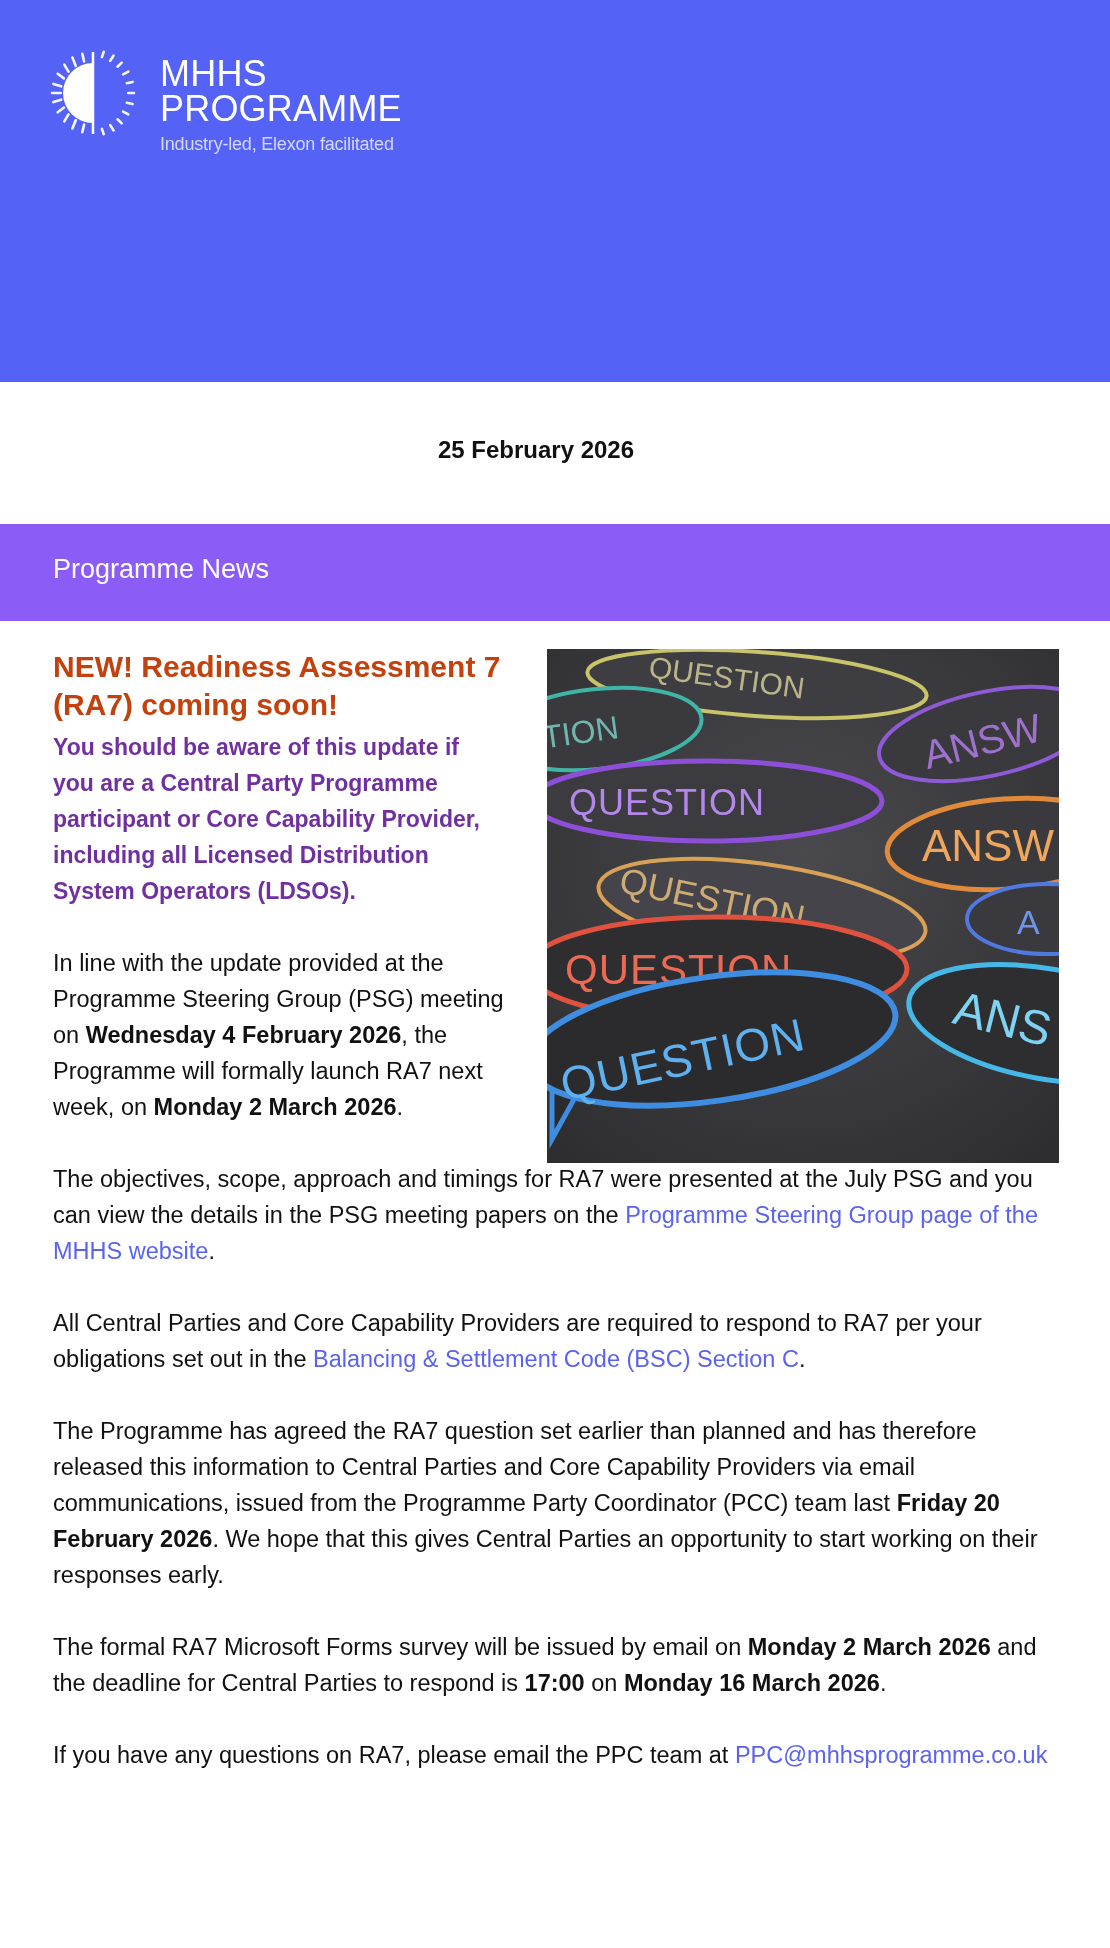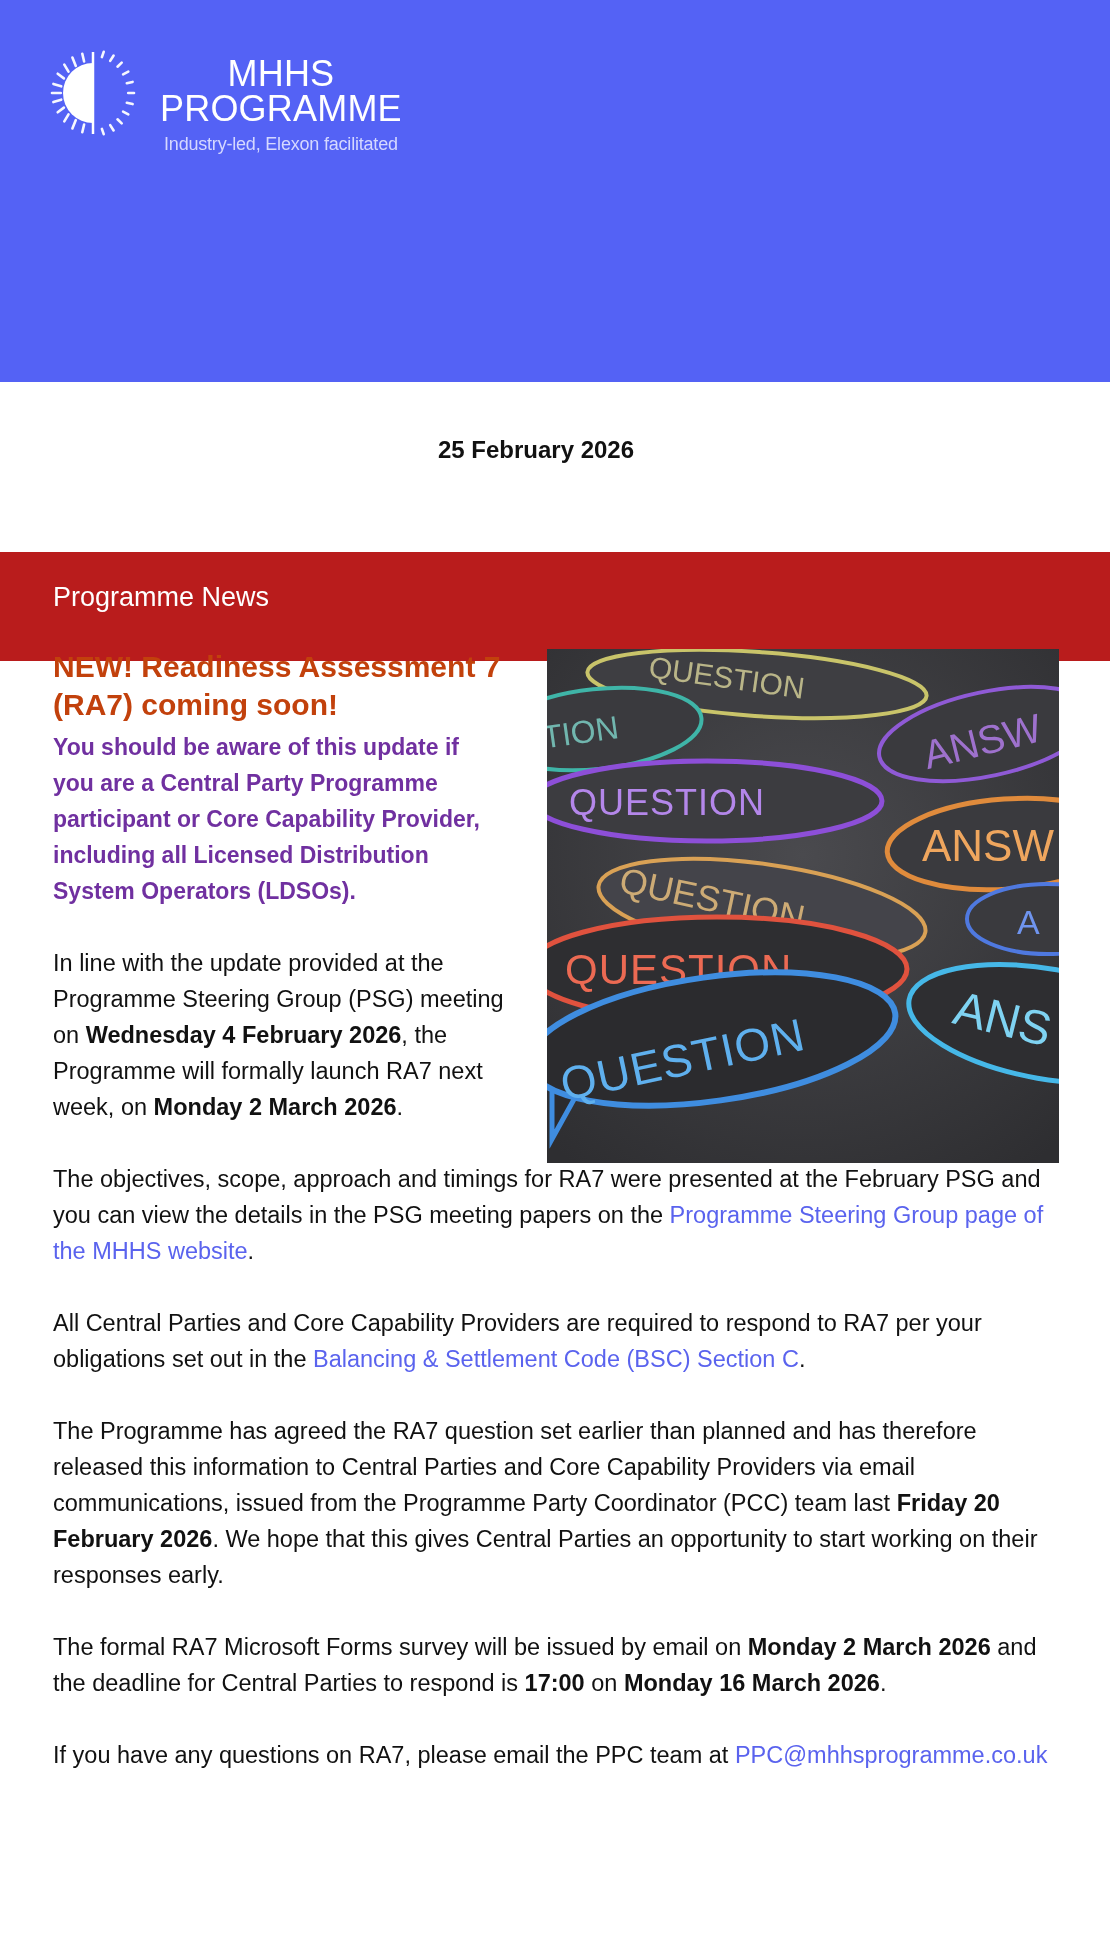--- a/index.html
+++ b/index.html
@@ -1,29 +1,29 @@
 <!DOCTYPE html>
 <html><head>
 <meta charset="utf-8">
 <style>
   * { box-sizing: border-box; margin: 0; padding: 0; }
   html, body { width: 1110px; height: 1948px; overflow: hidden; background: #ffffff; }
   body { font-family: "Liberation Sans", "DejaVu Sans", sans-serif; color: #111111; position: relative; }
 
   .header { position: absolute; left: 0; top: 0; width: 1110px; height: 382px; background: #5462F5; }
   .logo { position: absolute; left: 50px; top: 50px; width: 86px; height: 86px; }
-  .brand { position: absolute; left: 160px; top: 56px; color: #ffffff; text-align: center; }
+  .brand { position: absolute; left: 160px; top: 56px; color: #ffffff; }
   .brand-line { font-size: 36px; line-height: 35px; font-weight: normal; letter-spacing: 0.2px; display: block; }
   .brand-tag { display: block; margin-top: 8px; font-size: 18px; color: #D5D8FF; letter-spacing: -0.2px; }
   .masthead { position: absolute; left: 0; width: 1110px; top: 190px; text-align: center; color: #ffffff;
               font-size: 148px; font-weight: bold; line-height: 170px; letter-spacing: 1px; }
 
   .date { position: absolute; left: 0; width: 1072px; top: 436px; text-align: center; font-size: 24px; font-weight: bold; color: #111; }
 
-  .section-band { position: absolute; left: 0; top: 552px; width: 1110px; height: 109px; background: #b91c1c; }
+  .section-band { position: absolute; left: 0; top: 524px; width: 1110px; height: 97px; background: #8b5cf6; }
   .section-title { position: absolute; left: 53px; top: 29px; font-size: 27px; color: #ffffff; line-height: 32px; }
 
   .content { position: absolute; left: 53px; top: 648px; width: 1010px; }
   .left-col { width: 452px; }
   .headline { color: #c2410c; font-size: 30px; line-height: 37.5px; font-weight: bold; }
   .subhead { color: #7030A0; font-size: 23px; line-height: 36px; font-weight: bold; margin-top: 6px; }
   .para { font-size: 23.5px; line-height: 36px; color: #111; }
   .para b { font-weight: bold; }
   .gap { height: 36px; }
   .link { color: #5A63EE; text-decoration: none; cursor: pointer; }
@@ -121,21 +121,21 @@
 </div>
 
 <div class="content">
   <div class="left-col">
     <h2 class="headline">NEW! Readiness Assessment 7 (RA7) coming soon!</h2>
     <p class="subhead">You should be aware of this update if you are a Central Party Programme participant or Core Capability Provider, including all Licensed Distribution System Operators (LDSOs).</p>
     <div class="gap"></div>
     <p class="para"><span>In line with the update provided at the Programme Steering Group (PSG) meeting on </span><b>Wednesday 4 February 2026</b><span>, the Programme will formally launch RA7 next week, on </span><b>Monday 2 March 2026</b><span>.</span></p>
   </div>
   <div class="gap"></div>
-  <p class="para"><span>The objectives, scope, approach and timings for RA7 were presented at the February PSG and you can view the details in the PSG meeting papers on the </span><a class="link">Programme Steering Group page of the MHHS website</a><span>.</span></p>
+  <p class="para"><span>The objectives, scope, approach and timings for RA7 were presented at the July PSG and you can view the details in the PSG meeting papers on the </span><a class="link">Programme Steering Group page of the MHHS website</a><span>.</span></p>
   <div class="gap"></div>
   <p class="para"><span>All Central Parties and Core Capability Providers are required to respond to RA7 per your obligations set out in the </span><a class="link">Balancing &amp; Settlement Code (BSC) Section C</a><span>.</span></p>
   <div class="gap"></div>
   <p class="para"><span>The Programme has agreed the RA7 question set earlier than planned and has therefore released this information to Central Parties and Core Capability Providers via email communications, issued from the Programme Party Coordinator (PCC) team last </span><b>Friday 20 February 2026</b><span>. We hope that this gives Central Parties an opportunity to start working on their responses early.</span></p>
   <div class="gap"></div>
   <p class="para"><span>The formal RA7 Microsoft Forms survey will be issued by email on </span><b>Monday 2 March 2026</b><span> and the deadline for Central Parties to respond is </span><b>17:00</b><span> on </span><b>Monday 16 March 2026</b><span>.</span></p>
   <div class="gap"></div>
   <p class="para"><span>If you have any questions on RA7, please email the PPC team at </span><a class="link">PPC@mhhsprogramme.co.uk</a></p>
 </div>
 

